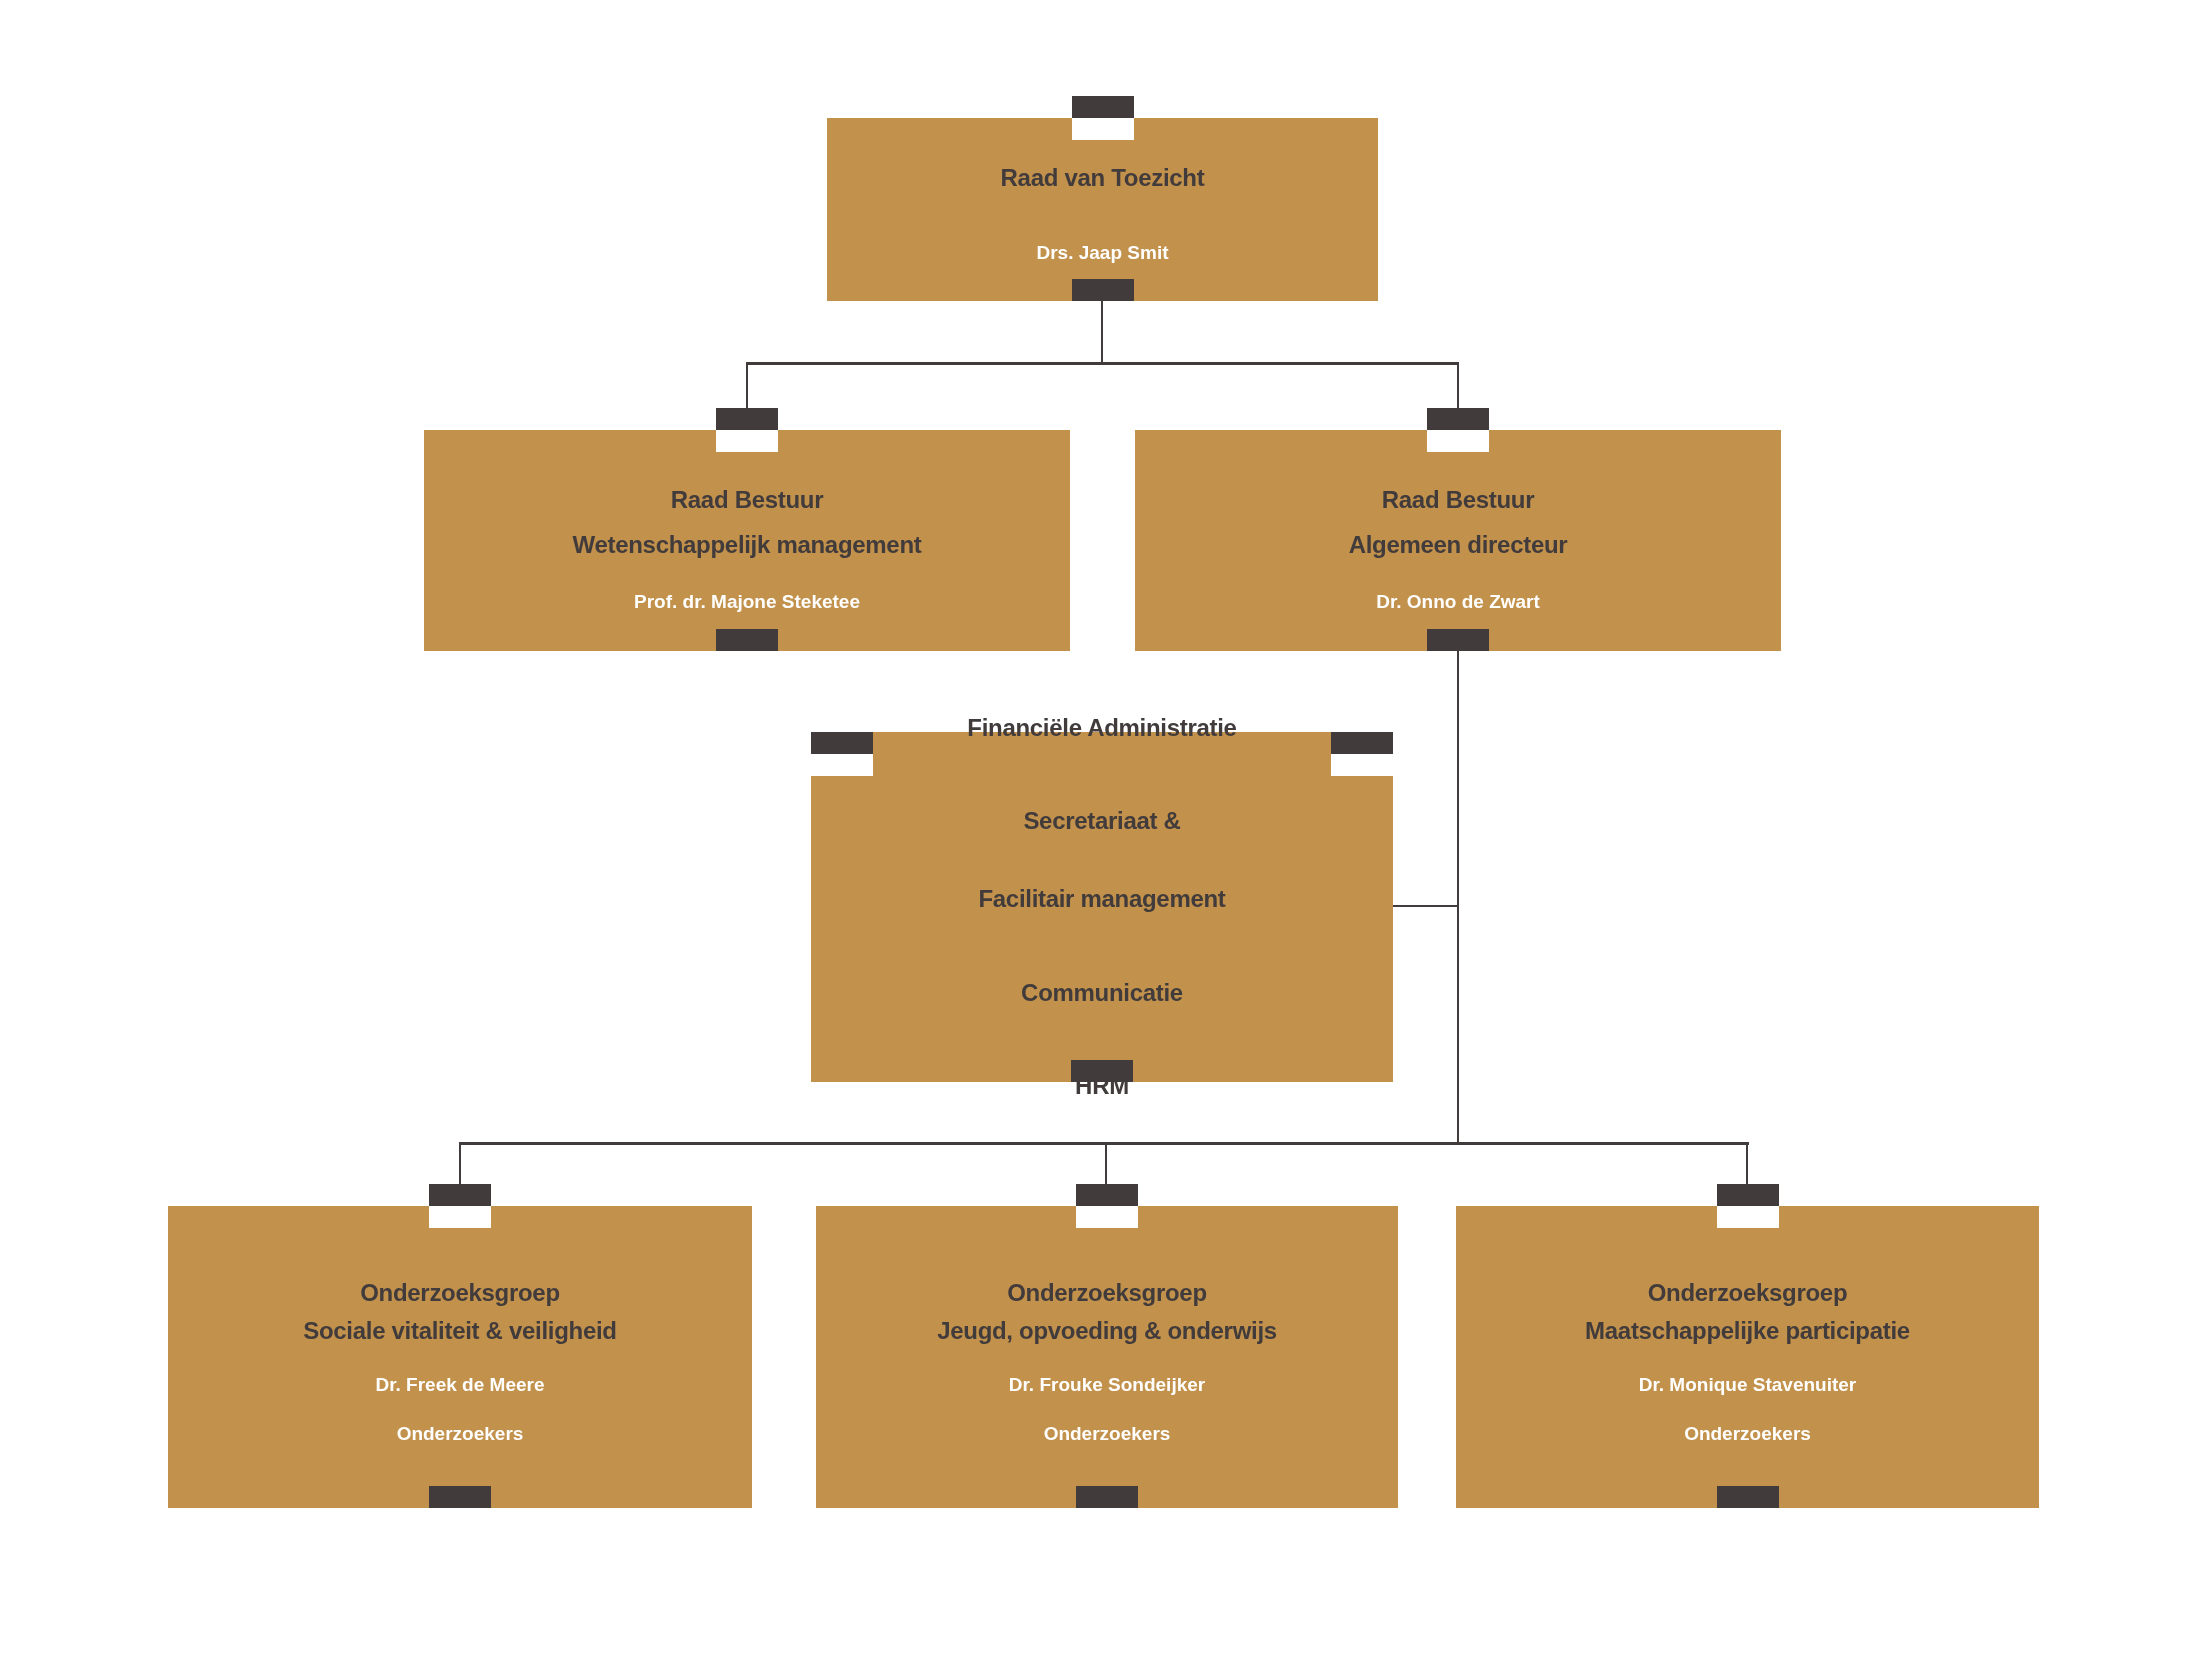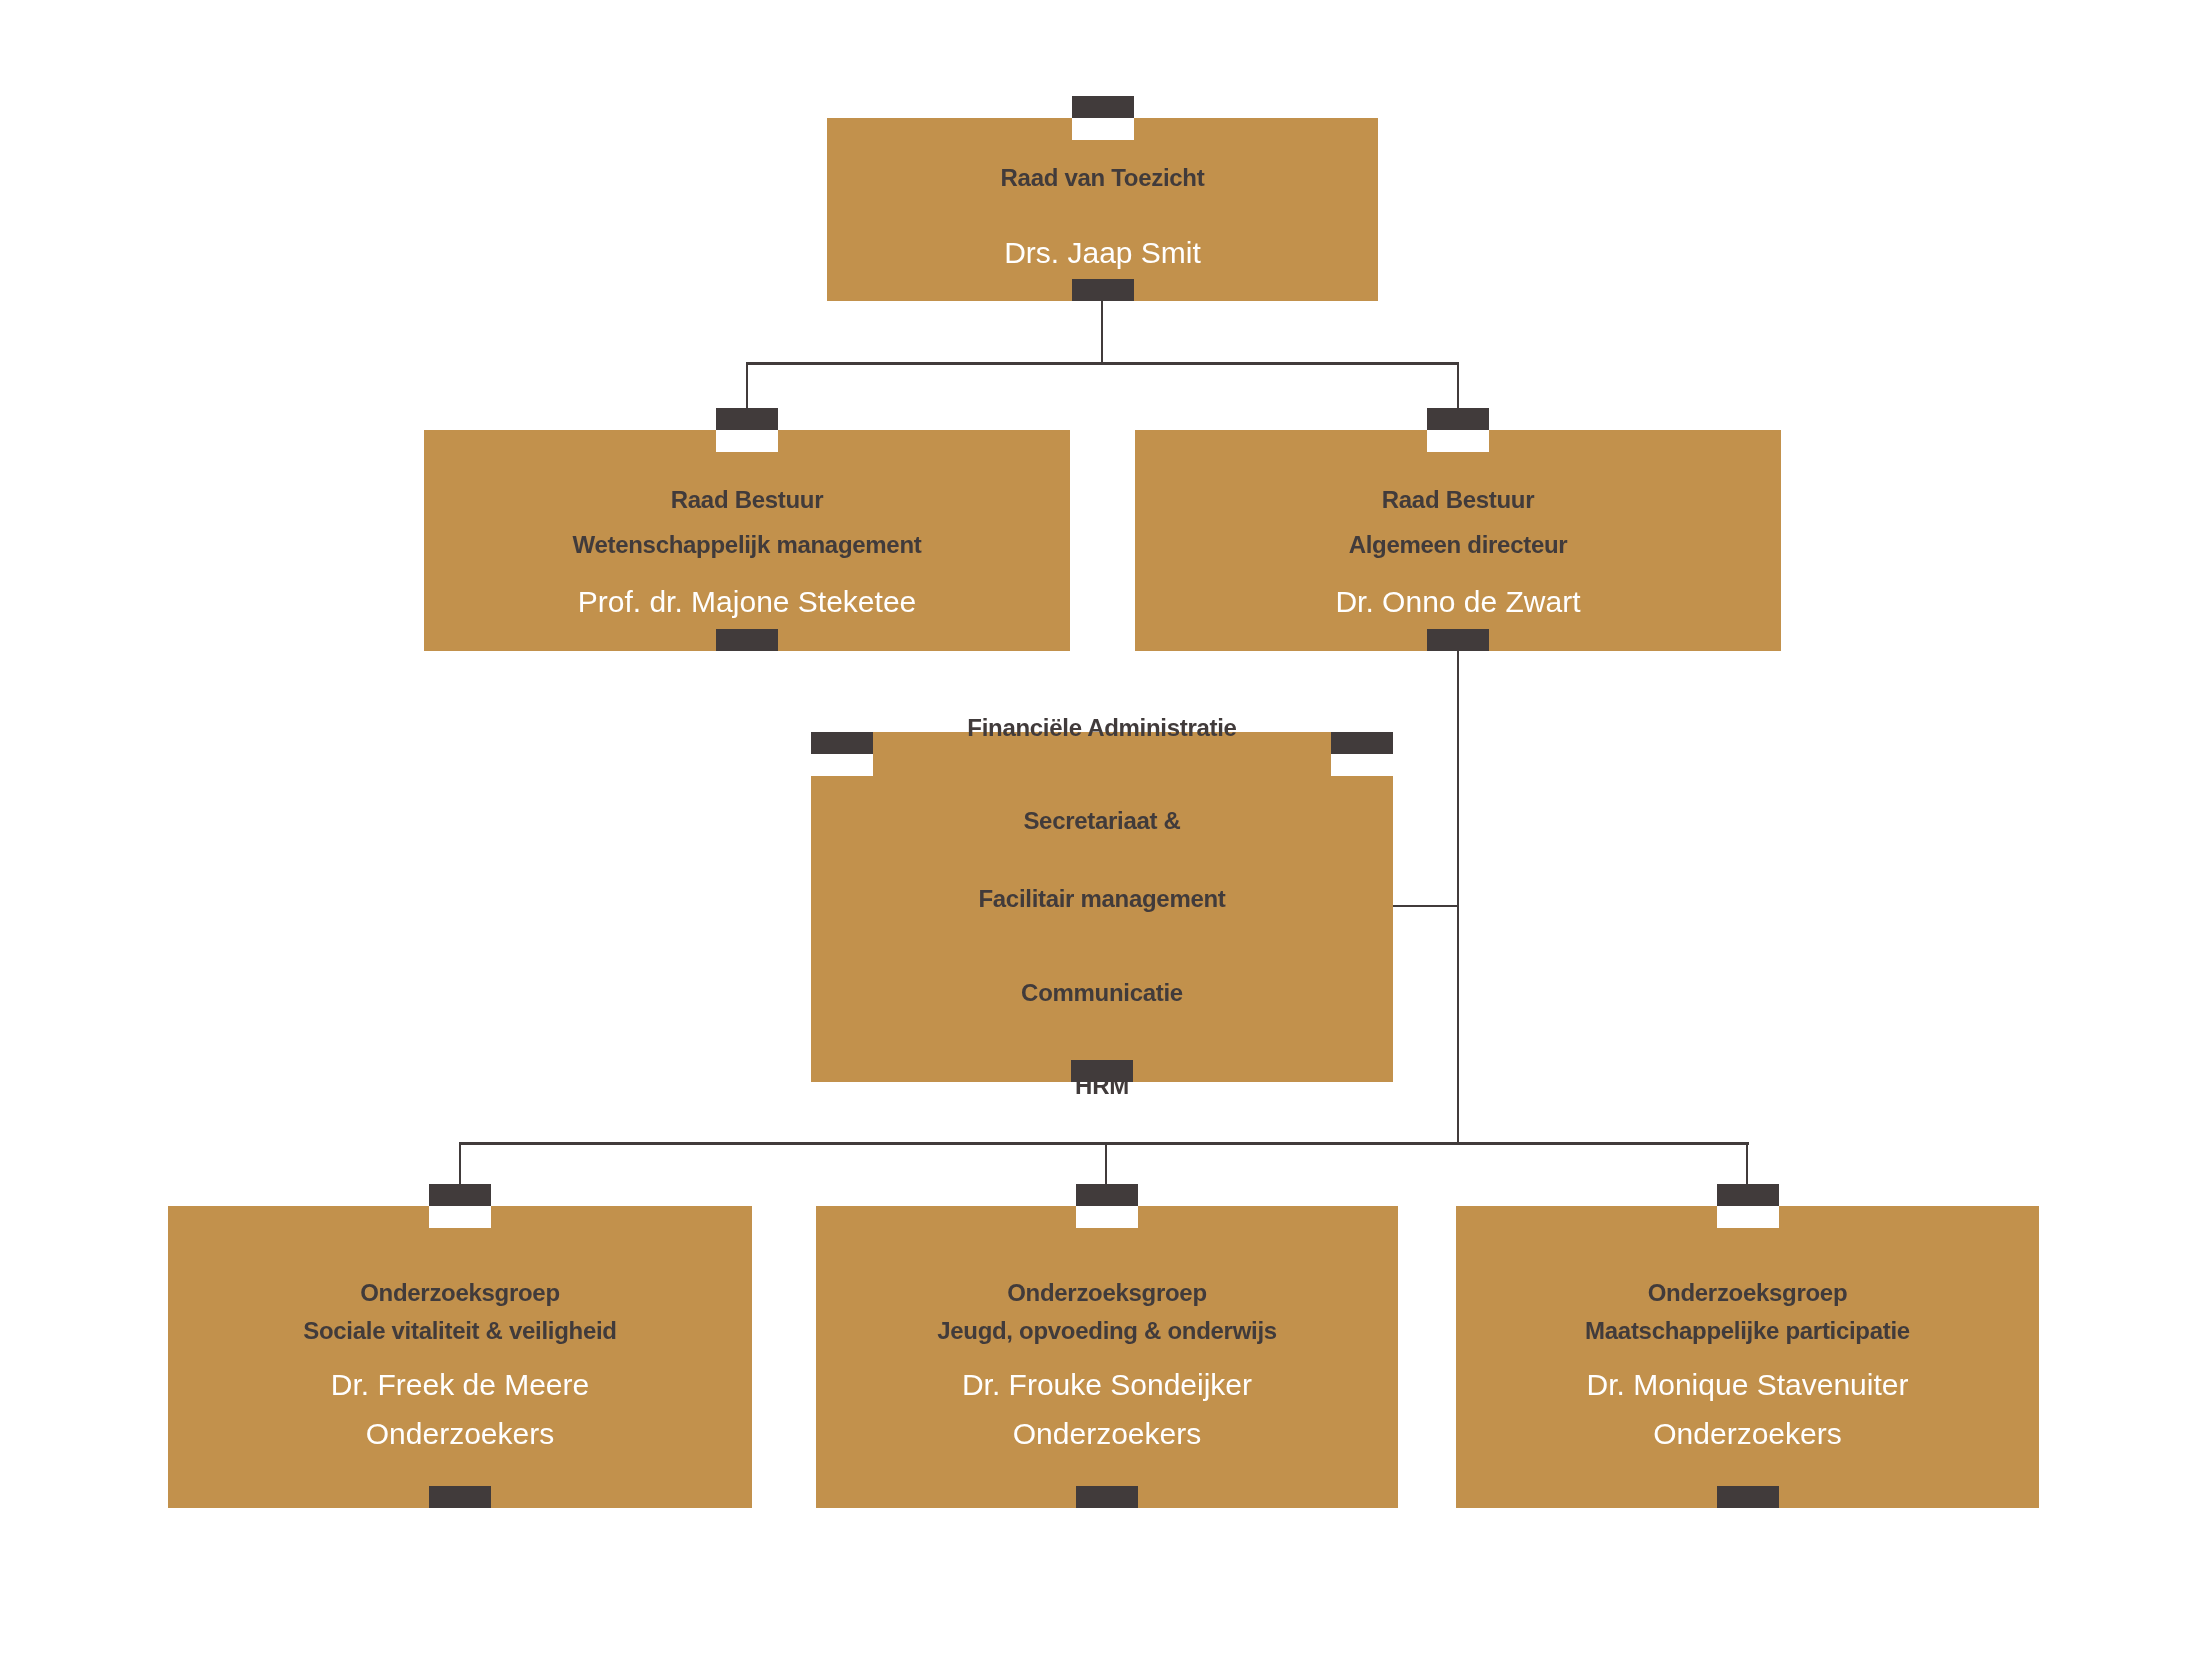--- a/index.html
+++ b/index.html
@@ -30,22 +30,22 @@
   }
   .title{
     font-weight:700;
     font-size:24px;
     line-height:38px;
     color:var(--dark);
     letter-spacing:-0.3px;
     white-space:nowrap;
   }
   .name{
-    font-weight:400;
-    font-size:30px;
+    font-weight:700;
+    font-size:19px;
     line-height:33px;
     color:var(--white);
     white-space:nowrap;
   }
   .node.lvl1{padding-top:9px;gap:24px;}
   .node.lvl1 .name{margin-top:15.5px;}
   .node.lvl2{padding-top:14px;}
   .node.lvl2 .title{line-height:45px;}
   .node.lvl2 .name{margin-top:17.6px;}
   .node.lvl4{padding-top:10px;}

